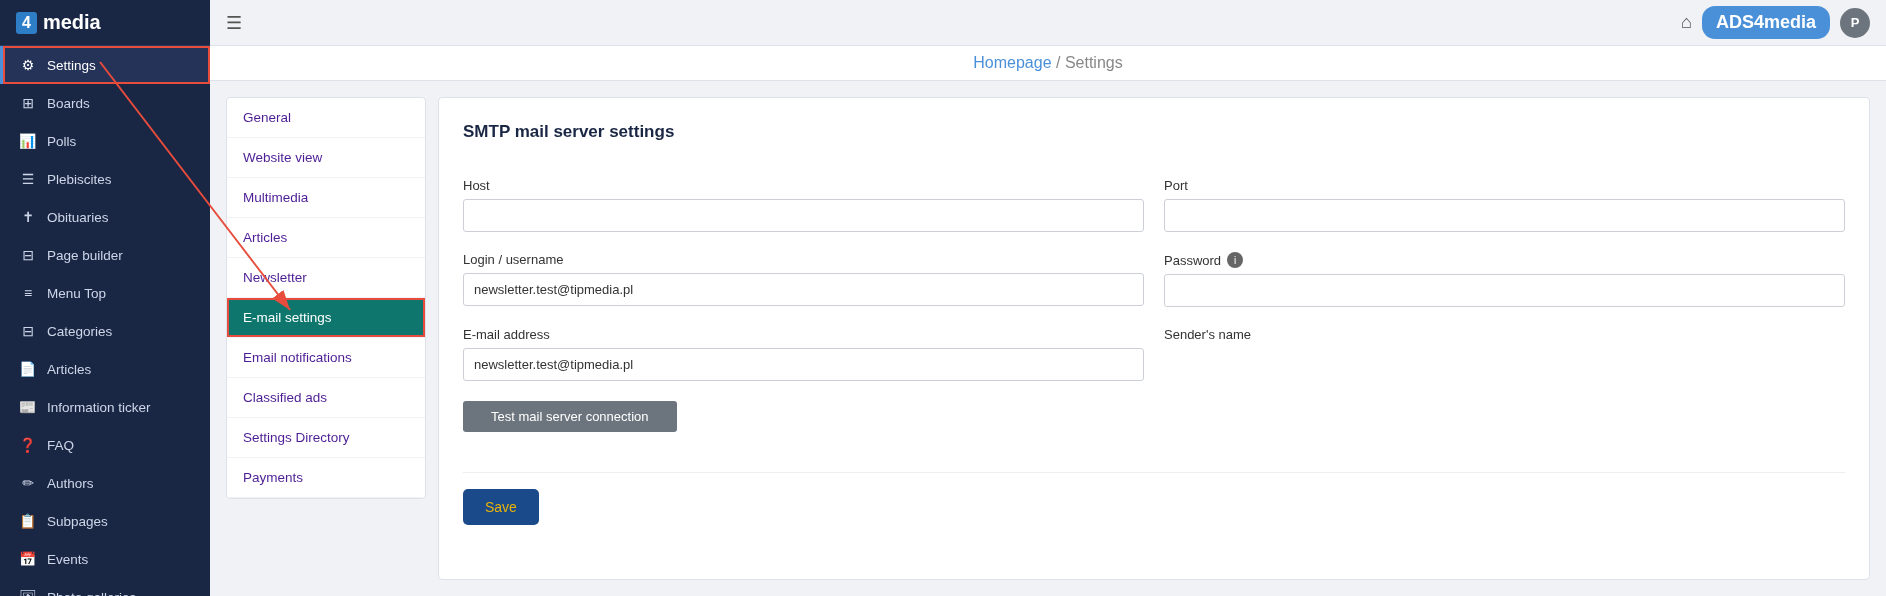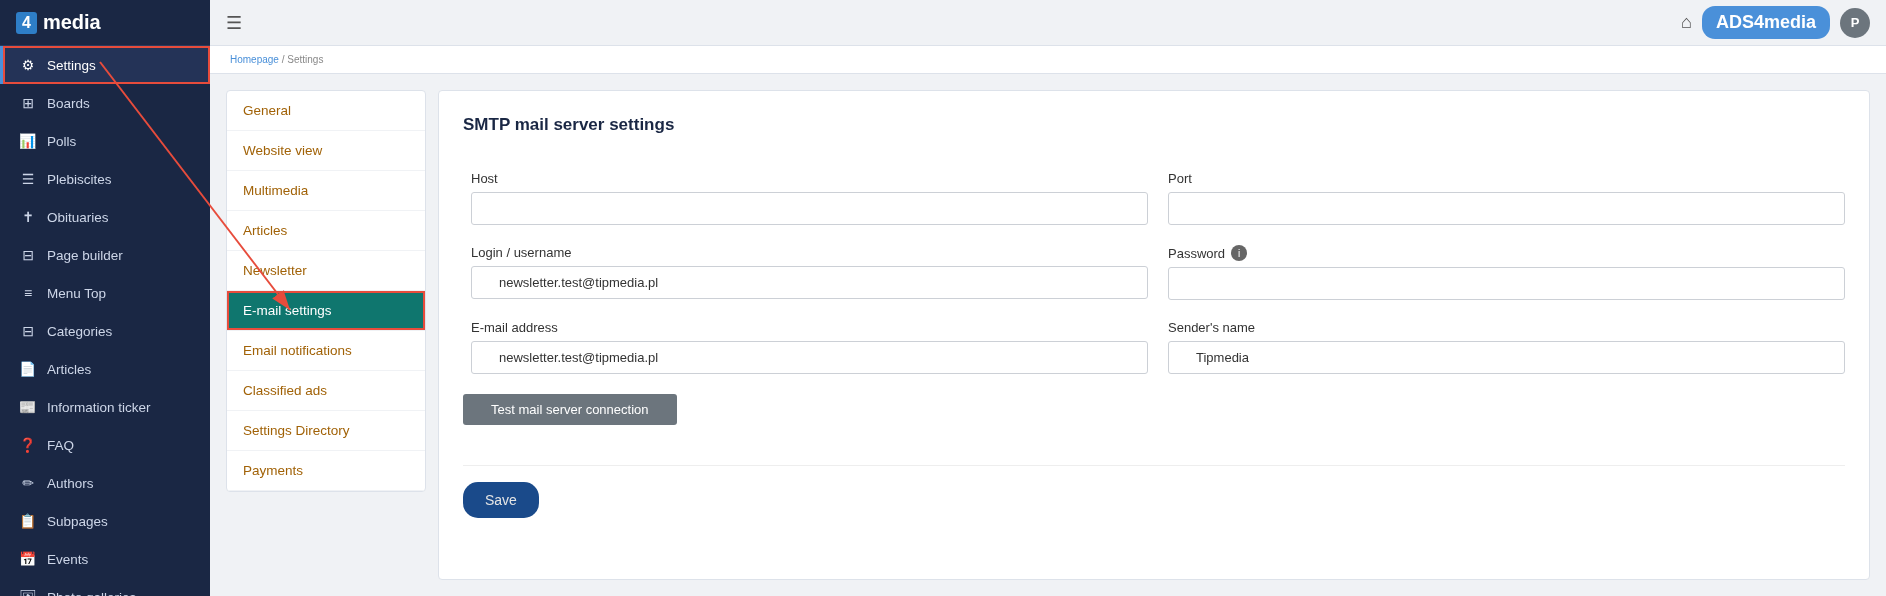--- a/index.html
+++ b/index.html
@@ -121,24 +121,24 @@
       justify-content: center;
       font-weight: bold;
       font-size: 13px;
       cursor: pointer;
     }
 
     
     .breadcrumb-bar {
       background: white;
       padding: 8px 20px;
-      font-size: 10px;
+      font-size: 16px;
       color: #666;
       border-bottom: 1px solid #dde2ea;
-      text-align: left;
+      text-align: center;
       flex-shrink: 0;
     }
     .breadcrumb-bar a { color: #4a90d9; text-decoration: none; }
     .breadcrumb-bar span { color: #888; }
 
     
     .content-area {
       flex: 1;
       display: flex;
       overflow: hidden;
@@ -152,21 +152,21 @@
       width: 200px;
       flex-shrink: 0;
       border: 1px solid #dde2ea;
       border-radius: 4px;
       overflow-y: auto;
       height: fit-content;
     }
     .sub-nav-item {
       padding: 12px 16px;
       cursor: pointer;
-      color: #a16207;
+      color: #4c1d95;
       font-size: 13.5px;
       border-bottom: 1px solid #f0f2f5;
     }
     .sub-nav-item.active {
       background: #0f766e;
       color: white;
     }
 
     
     .form-panel {
@@ -181,21 +181,20 @@
       font-size: 17px;
       font-weight: 600;
       color: #1a2744;
       margin-bottom: 36px;
     }
 
     .form-row {
       display: flex;
       gap: 20px;
       margin-bottom: 20px;
-      margin-left: 8px;
     }
     .form-group {
       flex: 1;
       display: flex;
       flex-direction: column;
       gap: 6px;
     }
     .form-label {
       font-size: 13px;
       color: #333;
@@ -212,21 +211,21 @@
       border-radius: 50%;
       display: inline-flex;
       align-items: center;
       justify-content: center;
       font-size: 10px;
       cursor: pointer;
     }
     .form-input {
       border: 1px solid #ccd0d6;
       border-radius: 3px;
-      padding: 8px 27px;
+      padding: 8px 10px;
       font-size: 13px;
       color: #333;
       outline: none;
     }
 
     .form-divider {
       border: none;
       border-top: 1px solid #eee;
       margin: 16px 0;
     }
@@ -237,24 +236,24 @@
       border: none;
       padding: 8px 28px;
       border-radius: 3px;
       font-size: 13px;
       cursor: pointer;
       margin-bottom: 20px;
     }
 
     .btn-save {
       background: #1a4a8a;
-      color: #e5e5e5;
+      color: #eab308;
       border: none;
       padding: 10px 22px;
-      border-radius: 15px;
+      border-radius: 5px;
       font-size: 14px;
       cursor: pointer;
       font-weight: 500;
     }
   </style>
 </head>
 <body>
 
 <div class="sidebar">
   <div class="sidebar-logo">
@@ -392,21 +391,20 @@
         </div>
       </div>
 
       <div class="form-row">
         <div class="form-group">
           <label class="form-label">E-mail address</label>
           <input class="form-input" type="text" value="newsletter.test@tipmedia.pl" style="">
         </div>
         <div class="form-group">
           <label class="form-label">Sender's name</label>
-          <input class="form-input" type="text" value="Tipmedia" style="">
         </div>
       </div>
 
       <div style="margin-bottom:20px;">
         <button class="btn-test">Test mail server connection</button>
       </div>
 
       <hr class="form-divider">
 
       <div>

